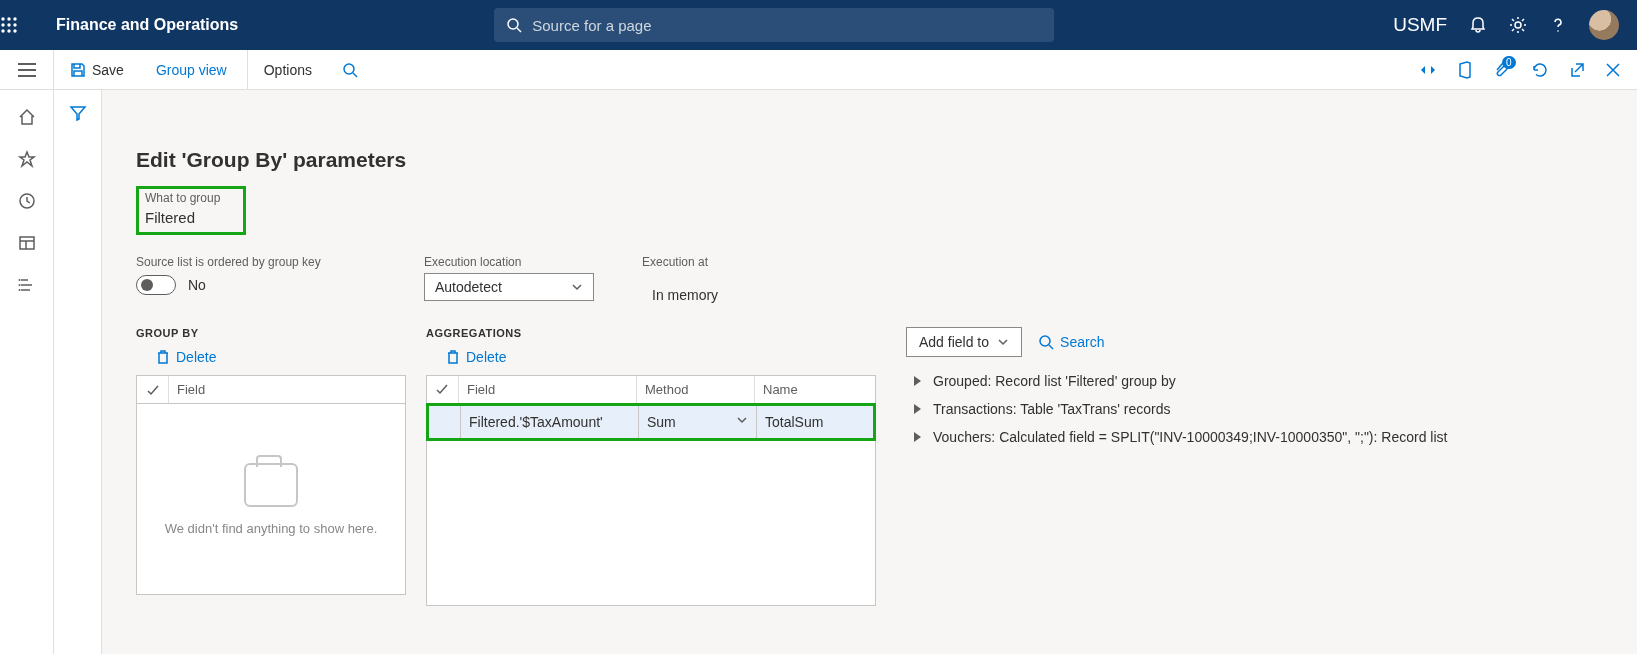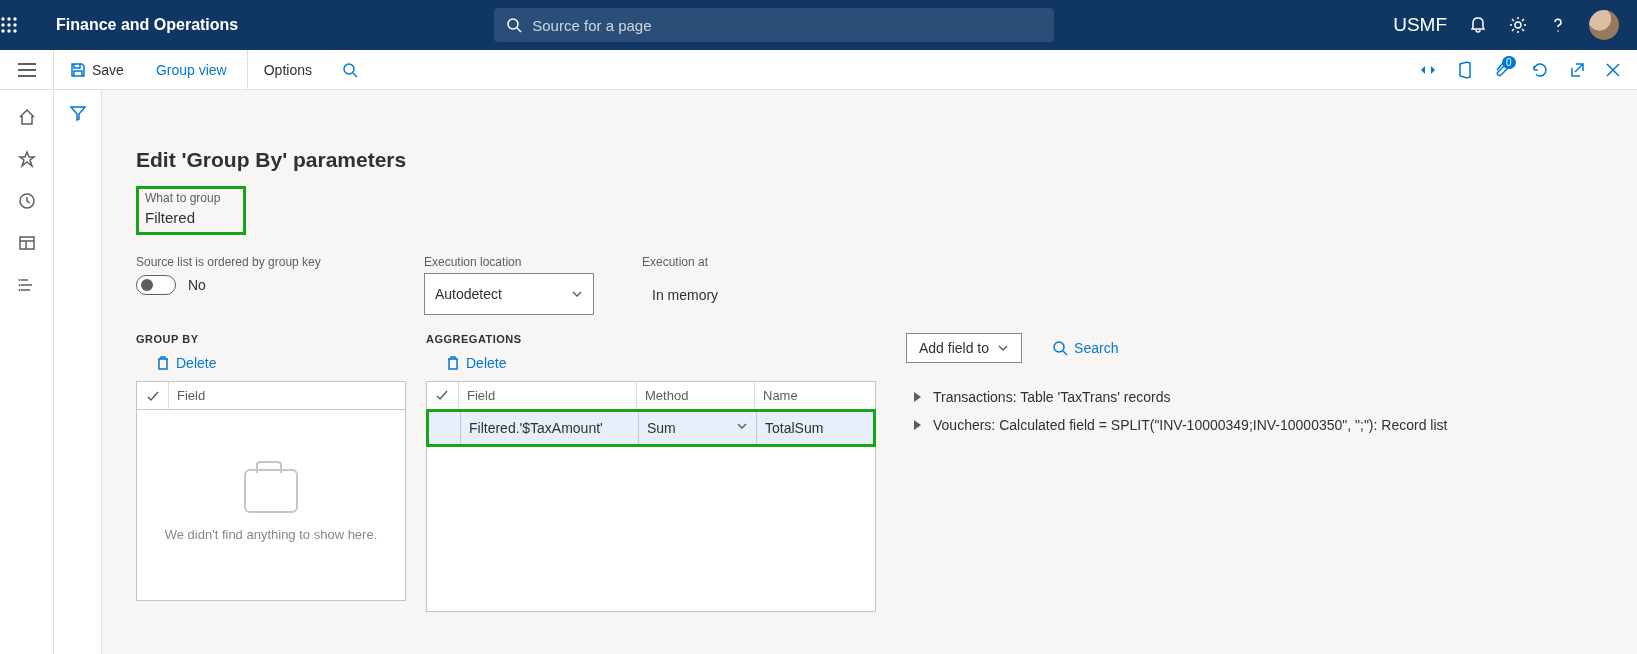--- a/index.html
+++ b/index.html
@@ -33,21 +33,21 @@
   .content { flex:1; background:#f7f6f5; padding:20px 34px 0 34px; overflow:hidden; height:564px; }
   .page-title { font-size:21px; font-weight:600; color:#323130; margin-bottom:14px;margin-top:38px; }
   .highlight-box { border:3px solid #14a614; padding:2px 6px 6px 6px; display:inline-block; min-width:110px; }
   .field-label { font-size:12px; color:#605e5c; }
   .field-value { font-size:15px; color:#323130; padding-top:4px; }
   .row-fields { display:flex; gap:48px; margin-top:20px; align-items:flex-start; }
   .fld { display:flex; flex-direction:column; }
   .toggle { display:flex; align-items:center; gap:12px; margin-top:6px; }
   .toggle-pill { width:40px; height:20px; border:1px solid #605e5c; border-radius:10px; position:relative; background:#fff; }
   .toggle-dot { width:12px; height:12px; background:#605e5c; border-radius:50%; position:absolute; top:3px; left:4px; }
-  .select-box { display:flex; align-items:center; justify-content:space-between; border:1px solid #8a8886; background:#fff; padding:12px 10px; width:170px; margin-top:4px; }
+  .select-box { display:flex; align-items:center; justify-content:space-between; border:1px solid #8a8886; background:#fff; padding:5px 10px; width:170px; margin-top:4px; }
   .plain-val { padding:6px 10px; margin-top:12px; }
   
   .cols { display:flex; gap:0; margin-top:18px; }
   .col-gb { width:290px; }
   .col-agg { width:460px; }
   .col-tree { flex:1; margin-left:20px; }
   .sect-hdr { font-size:11px; font-weight:700; letter-spacing:0.5px; color:#323130; margin-bottom:10px; }
   .del-link { color:#0078d4; display:flex; align-items:center; gap:6px; margin:4px 0 10px 20px; font-size:14px; }
   .grid { border:1px solid #c8c6c4; background:#fff; }
   .ghead { display:flex; border-bottom:1px solid #c8c6c4; background:#fff; }
@@ -62,21 +62,21 @@
   .agg-head { display:flex; border-bottom:1px solid #c8c6c4; }
   .agg-h { padding:6px 8px; font-size:13px; color:#605e5c; border-right:1px solid #e1dfdd; }
   .agg-row-wrap { border:3px solid #14a614; margin:-1px; }
   .agg-row { display:flex; background:#e6effa; }
   .agg-c { padding:8px; font-size:14px; border-right:1px solid #c8c6c4; display:flex; align-items:flex-start; justify-content:space-between; }
   .w-check { width:32px; justify-content:center; }
   .w-field { width:178px; }
   .w-method { width:118px; }
   .w-name { width:110px; border-right:none; }
   
-  .tree-top { display:flex; align-items:center; gap:30px; margin-bottom:20px; }
+  .tree-top { display:flex; align-items:center; gap:16px; margin-bottom:10px; }
   .addfield-btn { border:1px solid #8a8886; background:#fff; padding:6px 12px; display:flex; align-items:center; gap:8px; font-size:14px; }
   .search-link { color:#0078d4; display:flex; align-items:center; gap:6px; }
   .tree { }
   .tree-row { display:flex; align-items:center; gap:12px; padding:6px 8px; font-size:14px; white-space:nowrap; overflow:hidden; }
   .tree-row.sel { background:#dbe7f5; }
   .tri { width:0; height:0; border-top:5px solid transparent; border-bottom:5px solid transparent; border-left:7px solid #605e5c; }
   svg { display:block; }
   .icon-stroke { stroke:#605e5c; fill:none; stroke-width:1.5; }
   .icon-stroke-w { stroke:#fff; fill:none; stroke-width:1.5; }
   .icon-stroke-b { stroke:#0078d4; fill:none; stroke-width:1.5; }
@@ -346,20 +346,24 @@
             <svg width="16" height="16">
                 <circle cx="7" cy="7" r="5" class="icon-stroke-b"></circle>
                 <line x1="11" y1="11" x2="15" y2="15" class="icon-stroke-b"></line>
               </svg>
             <span>Search</span>
           </div>
         </div>
         <div class="tree">
           <div class="tree-row">
               <div class="tri"></div>
+              <span>Grouped: Record list 'Filtered' group by</span>
+            </div>
+          <div class="tree-row">
+              <div class="tri"></div>
               <span>Transactions: Table 'TaxTrans' records</span>
             </div>
           <div class="tree-row">
               <div class="tri"></div>
               <span>Vouchers: Calculated field = SPLIT("INV-10000349;INV-10000350", ";"): Record list</span>
             </div>
         </div>
       </div>
     </div>
   </div>

